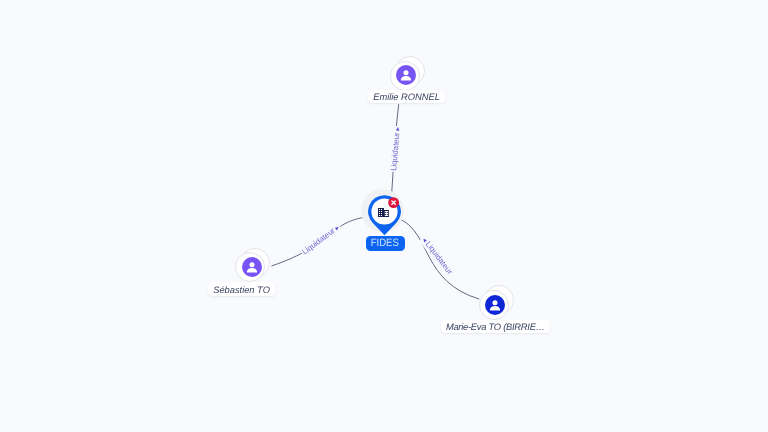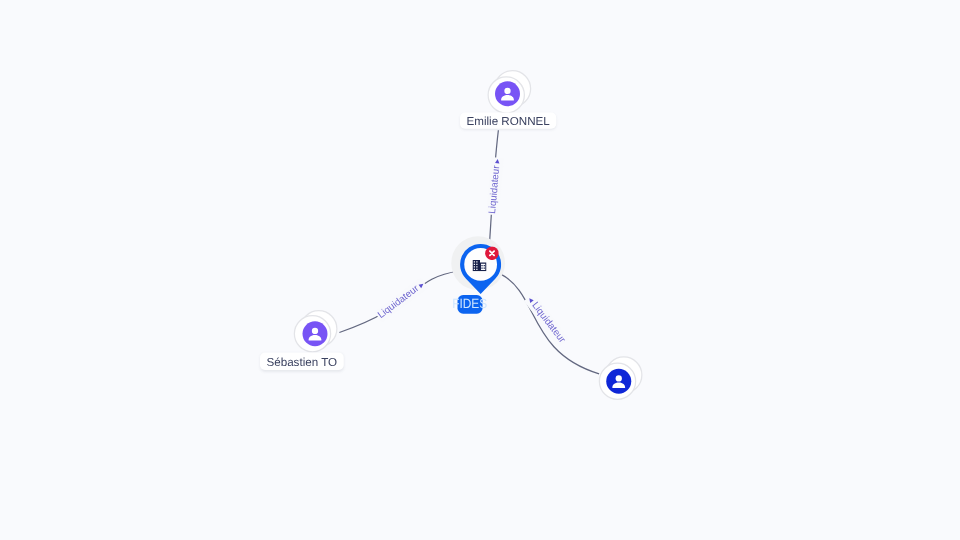--- a/index.html
+++ b/index.html
@@ -23,32 +23,32 @@
   .avatar { position:absolute; left:6.2px; top:9.4px; width:20px; height:20px;
       border-radius:50%; }
   .avatar svg { display:block; width:20px; height:20px; }
 
   
   .nlabel { position:absolute; background:#ffffff;
       border-radius:4px; color:#3b4260; white-space:nowrap;
       font-size:9.3px; line-height:9.3px; padding:0 5.2px 0;
       height:13.2px; display:flex; align-items:center;
       box-shadow:0 1px 2px rgba(80,85,105,.10); }
-  .nlabel > span { position:relative; top:1.2px; }
+  .nlabel > span { position:relative; top:1.2px;font-style:italic; }
 
   
   .pin-halo { position:absolute; border-radius:50%;
       background:#f0f1f2; }
   .pin { position:absolute; }
   .pin svg { display:block; }
   .badge { position:absolute; border-radius:50%; }
   .badge svg { display:block; }
   .clabel { position:absolute; background:#0c64f0; border-radius:4.5px;
       color:#cfe6ff; font-size:10.7px; line-height:10.7px;
-      width:20px; height:14.9px; white-space:nowrap;
+      width:39px; height:14.9px; white-space:nowrap;
       display:flex; align-items:center; justify-content:center; }
   .clabel > span { display:inline-block; transform:scaleX(0.89); }
 
   .elabel { position:absolute; color:#6f66cf; font-size:7.8px;
       line-height:9px; white-space:nowrap; transform-origin:50% 50%;
       background:#f8f9fc; }
   .earrow { color:#5b4fd0; font-size:7px; }
 </style>
 </head>
 <body>
@@ -142,15 +142,18 @@
     <div class="person" style="left:479.1px;top:285.2px">
       <div class="pcirc back"></div>
       <div class="pcirc front"></div>
       <div class="avatar" style="background:#0f27d7">
         <svg viewBox="0 0 100 100">
           <circle cx="50" cy="38.5" r="12.6" fill="#fff"></circle>
           <path d="M50,55 C33,55 24.5,65 24.5,74 a2,2 0 0 0 2,3 h47 a2,2 0 0 0 2,-3 C75.5,65 67,55 50,55 z" fill="#fff"></path>
           </svg>
       </div>
     </div>
+    <div class="nlabel" style="left:440.7px;top:319.9px;letter-spacing:-0.23px">
+        <span>Marie-Eva TO (BIRRIE…</span>
+      </div>
 
   </div>
 </div>
 
 </body></html>

